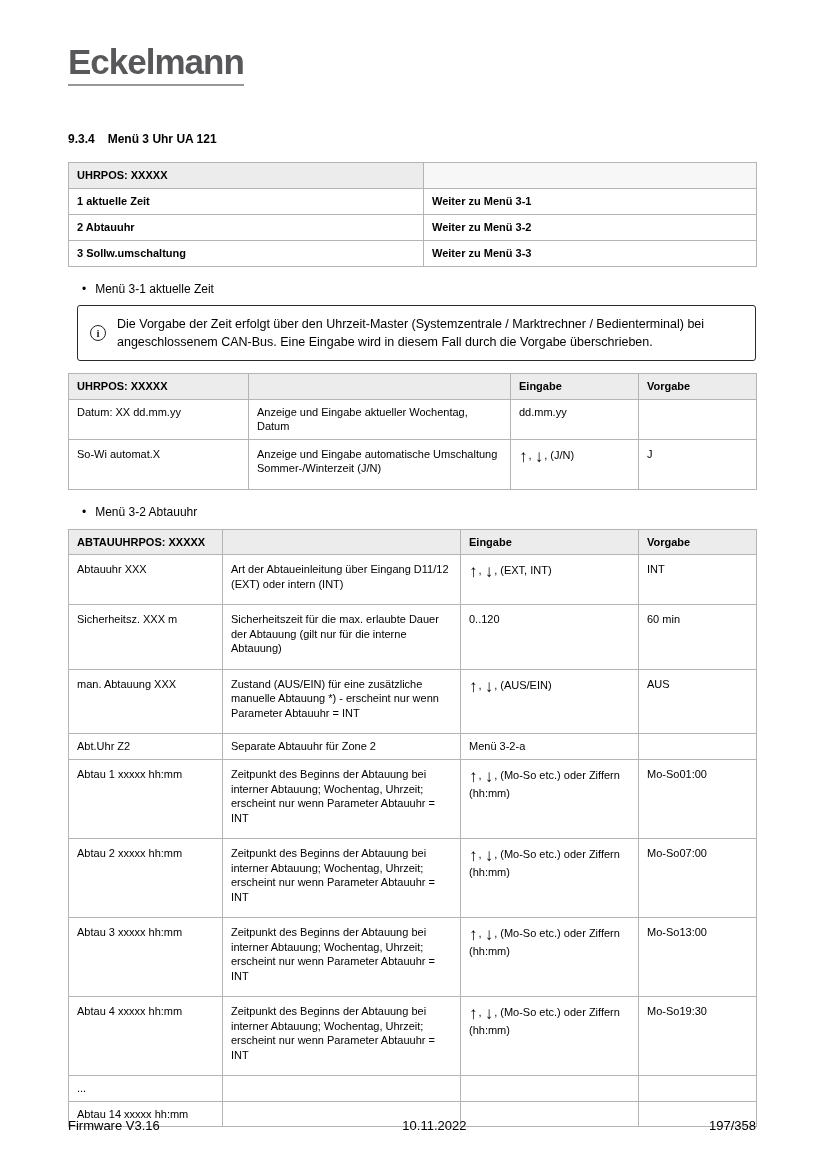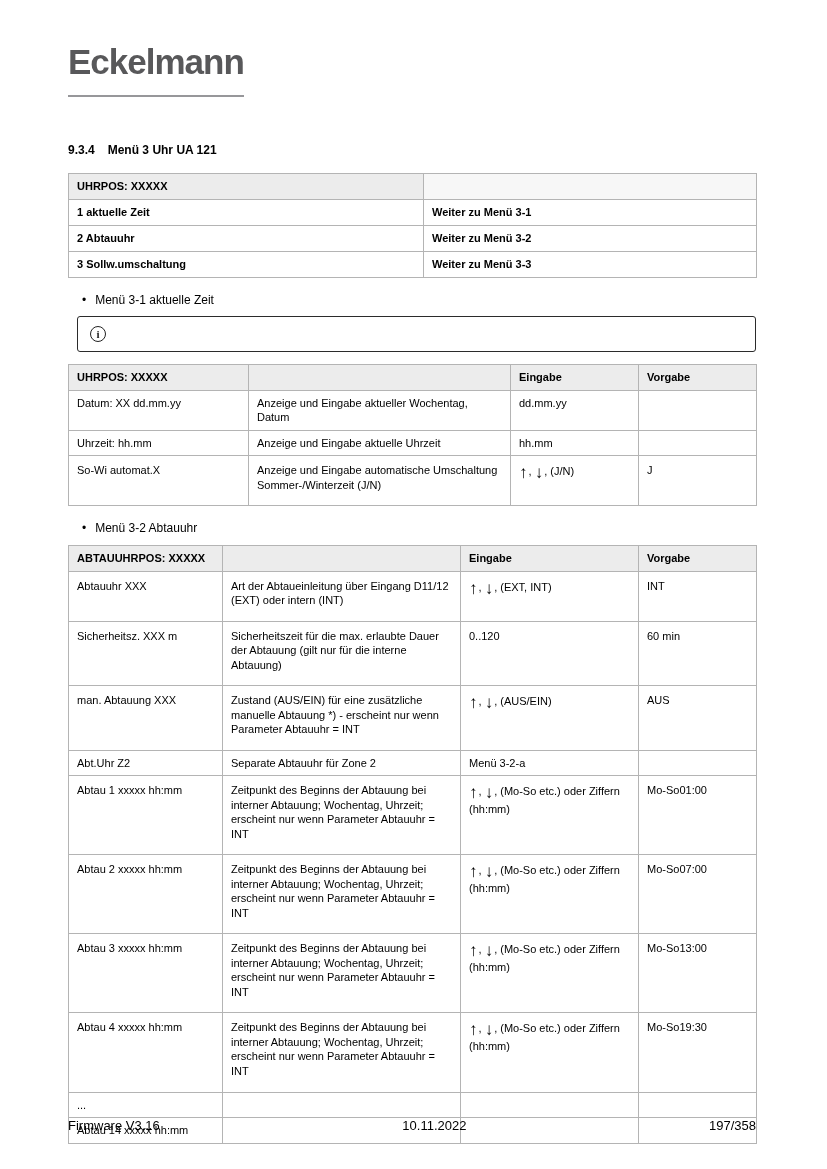--- a/index.html
+++ b/index.html
@@ -17,21 +17,21 @@
 
   
   .logo {
     display: inline-block;
     font-size: 35px;
     font-weight: bold;
     color: #58585a;
     letter-spacing: -1px;
     line-height: 1;
     border-bottom: 2px solid #97979a;
-    padding-bottom: 16px;
+    padding-bottom: 5px;
   }
 
   
   .heading {
     margin-top: 46px;
     font-size: 12px;
     font-weight: bold;
     display: flex;
     gap: 13px;
   }
@@ -157,20 +157,21 @@
     </table>
 
     
     <div class="bullet">
       <span>•</span>
       <span>Menü 3-1 aktuelle Zeit</span>
     </div>
 
     <div class="infobox">
       <span class="info-icon">i</span>
+      <div class="info-text">Die Vorgabe der Zeit erfolgt über den Uhrzeit-Master (Systemzentrale / Marktrechner / Bedienterminal) bei angeschlossenem CAN-Bus. Eine Eingabe wird in diesem Fall durch die Vorgabe überschrieben.</div>
     </div>
 
     <table class="tbl" style="margin-top:12px">
       <colgroup>
           <col style="width:180px">
           <col style="width:262px">
           <col style="width:128px">
           <col style="width:118px">
         </colgroup>
       <tbody>
@@ -179,26 +180,20 @@
           <td class="hcell"></td>
           <td class="hcell">Eingabe</td>
           <td class="hcell">Vorgabe</td>
         </tr>
         <tr>
           <td>Datum: XX dd.mm.yy</td>
           <td>Anzeige und Eingabe aktueller Wochentag, Datum</td>
           <td>dd.mm.yy</td>
           <td></td>
         </tr>
-        <tr>
-          <td>Uhrzeit: hh.mm</td>
-          <td>Anzeige und Eingabe aktuelle Uhrzeit</td>
-          <td>hh.mm</td>
-          <td></td>
-        </tr>
         <tr class="tall">
           <td>So-Wi automat.X</td>
           <td>Anzeige und Eingabe automatische Umschaltung Sommer-/Winterzeit (J/N)</td>
           <td data-arrows="true"><span class="arrow">↑</span>, <span class="arrow">↓</span>, (J/N)</td>
           <td>J</td>
         </tr>
       </tbody>
     </table>
 
     

